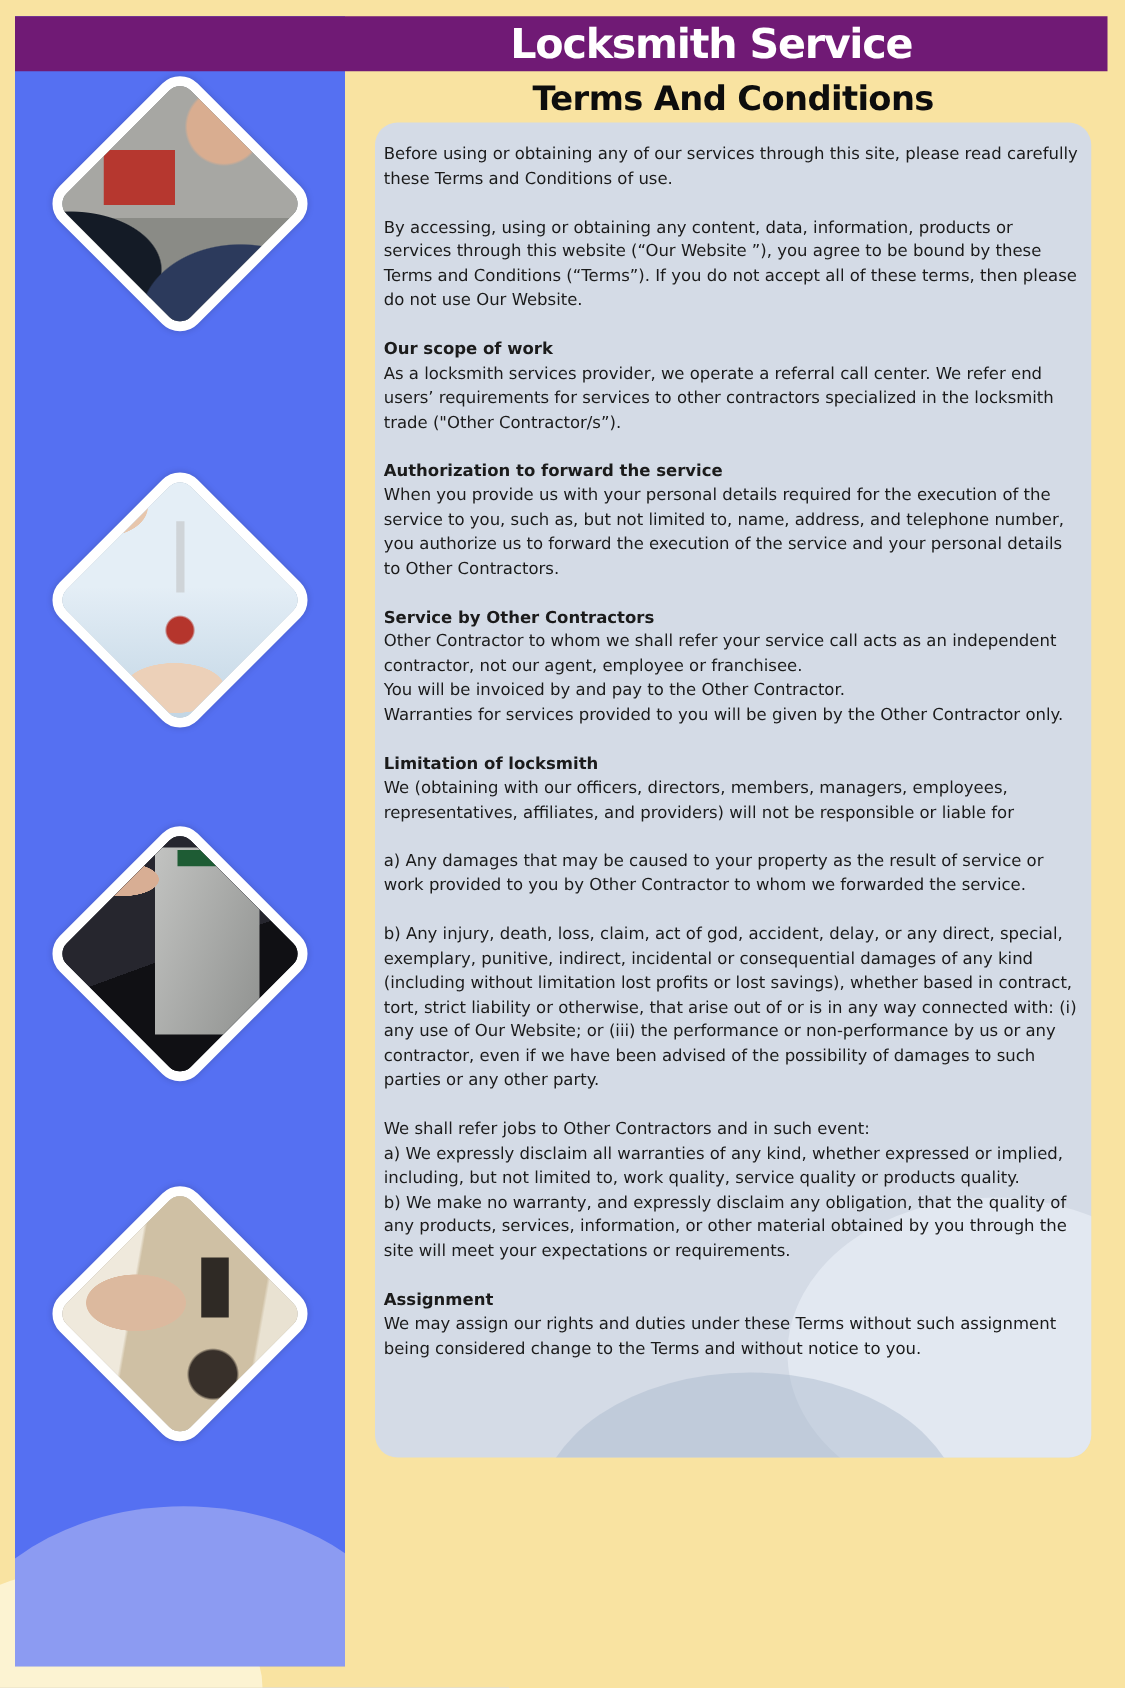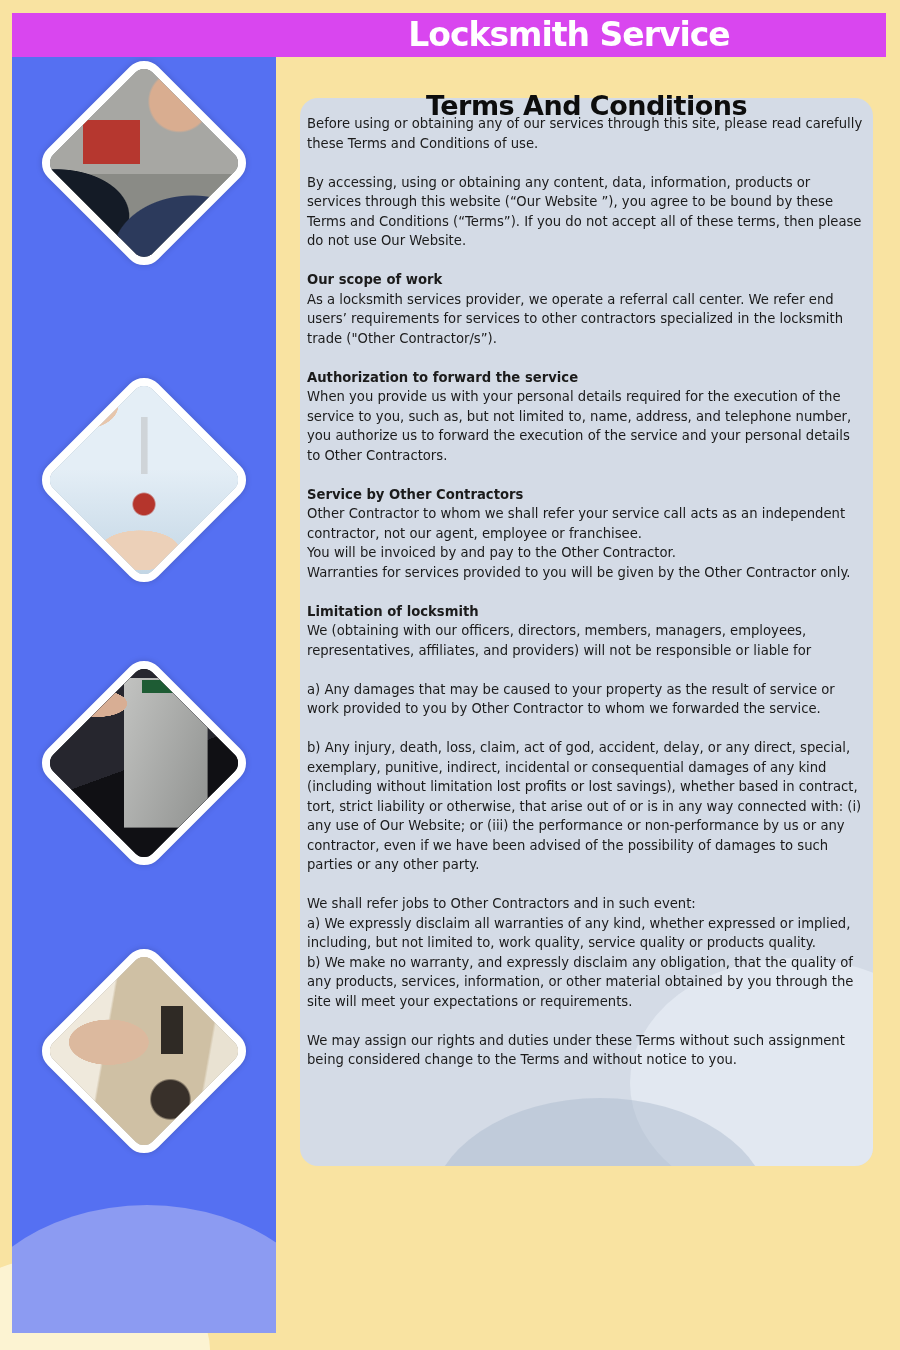--- a/index.html
+++ b/index.html
@@ -4,21 +4,21 @@
 <style>
   html,body{margin:0;padding:0;}
   body{
     width:900px;height:1350px;position:relative;overflow:hidden;
     background:#F9E3A1;
     font-family:"DejaVu Sans","Liberation Sans",sans-serif;
   }
   
   .header-bar{
     position:absolute;left:12px;top:13px;width:874px;height:44px;
-    background:#d946ef;z-index:3;
+    background:#701a75;z-index:3;
   }
   .header-title{
     position:absolute;left:240px;right:0;top:0;height:44px;
     text-align:center;line-height:44px;
     color:#ffffff;font-weight:800;font-size:33px;letter-spacing:-1px;
   }
   
   .sidebar{
     position:absolute;left:12px;top:13px;width:264px;height:1320px;
     background:#5570F2;overflow:hidden;z-index:2;
@@ -78,21 +78,21 @@
       linear-gradient(#2f2a25,#2f2a25),
       radial-gradient(ellipse 30% 17% at 34% 46%, #dcb99e 0 60%, rgba(0,0,0,0) 61%),
       linear-gradient(100deg,#efe9dc 0 34%, #cfc0a4 35% 75%, #e9e2d2 76%);
     background-size:100% 100%,10% 22%,100% 100%,100% 100%;
     background-position:0 0,64% 38%,0 0,0 0;
   }
   
   .terms-heading{
     position:absolute;left:300px;top:64px;width:573px;height:34px;
     text-align:center;color:#0d0d0d;
-    font-weight:800;font-size:27px;letter-spacing:-0.5px;z-index:3;margin-top:26px;
+    font-weight:800;font-size:27px;letter-spacing:-0.5px;z-index:3;
   }
   .panel{
     position:absolute;left:300px;top:98px;width:573px;height:1068px;
     background:#D4DBE6;border-radius:18px;overflow:hidden;z-index:2;
   }
   .swoosh-dark{
     position:absolute;left:130px;top:1000px;width:340px;height:230px;
     border-radius:50%;background:rgba(168,183,203,.45);
   }
   .swoosh-light{
@@ -151,15 +151,16 @@
       <p class="blk">As a locksmith services provider, we operate a referral call center. We refer end users’ requirements for services to other contractors specialized in the locksmith trade ("Other Contractor/s”).</p>
       <div class="sec-h">Authorization to forward the service</div>
       <p class="blk">When you provide us with your personal details required for the execution of the service to you, such as, but not limited to, name, address, and telephone number, you authorize us to forward the execution of the service and your personal details to Other Contractors.</p>
       <div class="sec-h">Service by Other Contractors</div>
       <p class="blk">Other Contractor to whom we shall refer your service call acts as an independent contractor, not our agent, employee or franchisee.<br>You will be invoiced by and pay to the Other Contractor.<br>Warranties for services provided to you will be given by the Other Contractor only.</p>
       <div class="sec-h">Limitation of locksmith</div>
       <p class="blk">We (obtaining with our officers, directors, members, managers, employees, representatives, affiliates, and providers) will not be responsible or liable for</p>
       <p class="blk">a) Any damages that may be caused to your property as the result of service or work provided to you by Other Contractor to whom we forwarded the service.</p>
       <p class="blk">b) Any injury, death, loss, claim, act of god, accident, delay, or any direct, special, exemplary, punitive, indirect, incidental or consequential damages of any kind (including without limitation lost profits or lost savings), whether based in contract, tort, strict liability or otherwise, that arise out of or is in any way connected with: (i) any use of Our Website; or (iii) the performance or non-performance by us or any contractor, even if we have been advised of the possibility of damages to such parties or any other party.</p>
       <p class="blk">We shall refer jobs to Other Contractors and in such event:<br>a) We expressly disclaim all warranties of any kind, whether expressed or implied, including, but not limited to, work quality, service quality or products quality.<br>b) We make no warranty, and expressly disclaim any obligation, that the quality of any products, services, information, or other material obtained by you through the site will meet your expectations or requirements.</p>
+      <div class="sec-h">Assignment</div>
       <p class="blk">We may assign our rights and duties under these Terms without such assignment being considered change to the Terms and without notice to you.</p>
     </div>
 </div>
 
 </body></html>

